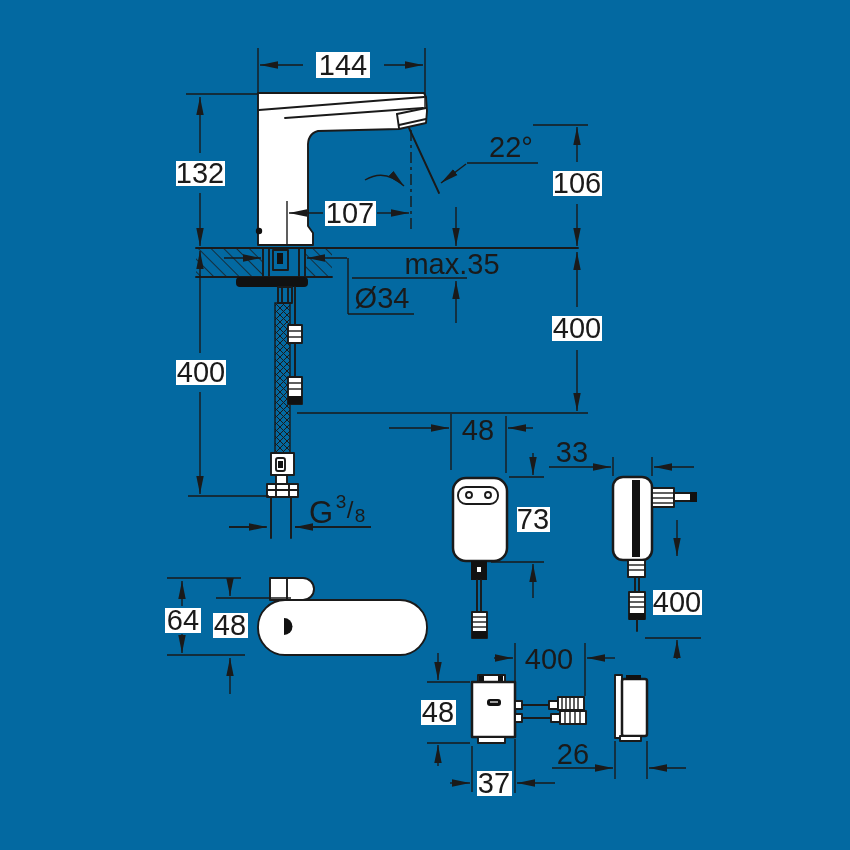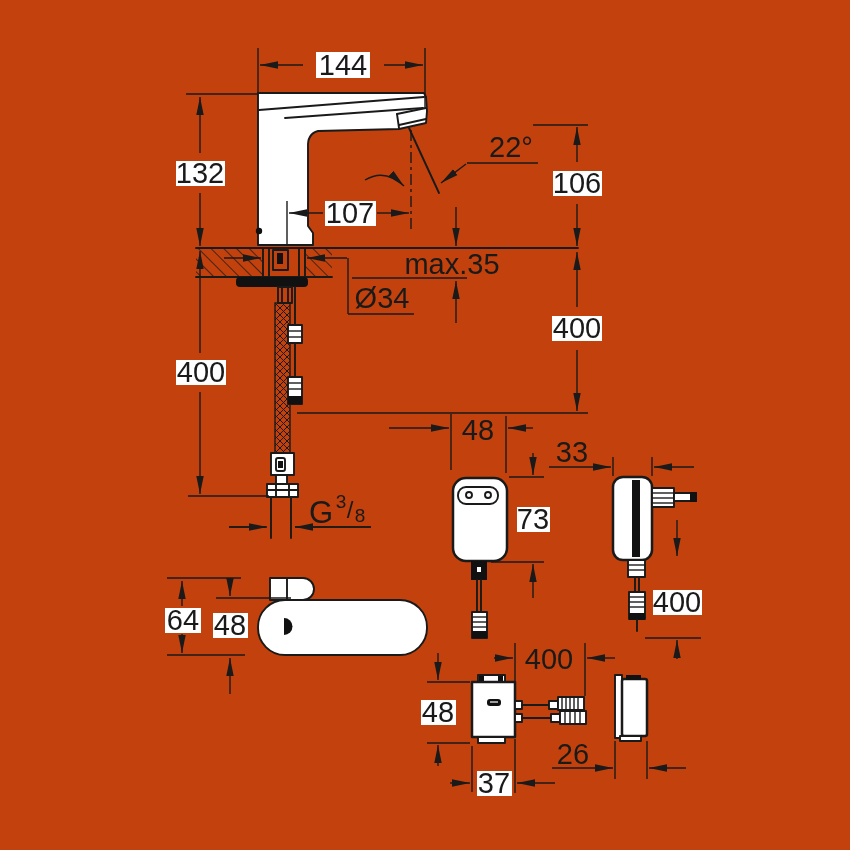--- a/index.html
+++ b/index.html
@@ -1,16 +1,16 @@
 <!DOCTYPE html>
 <html><head>
 <meta charset="utf-8">
 <style>
   html,body{margin:0;padding:0;background:#ffffff;}
-  .canvas{position:relative;width:850px;height:850px;background:#c2410c;overflow:hidden;
+  .canvas{position:relative;width:850px;height:850px;background:#0369a1;overflow:hidden;
           font-family:"Liberation Sans", sans-serif;}
   svg{position:absolute;inset:0;}
   svg text{fill:#1a1a1a;font-family:"Liberation Sans", sans-serif;}
   .obj{stroke:#1a1a1a;stroke-width:1.9;fill:none;stroke-linecap:round;stroke-linejoin:round;}
   .objw{stroke:#1a1a1a;stroke-width:1.9;fill:#fff;stroke-linejoin:round;}
   .thick{stroke:#1a1a1a;stroke-width:2.5;fill:#fff;stroke-linejoin:round;}
   .dim{stroke:#1a1a1a;stroke-width:1.4;fill:none;}
   .ink{fill:#111;stroke:none;}
   .lbl{font-size:29px;text-anchor:middle;}
   .lblS{font-size:19px;text-anchor:middle;}

